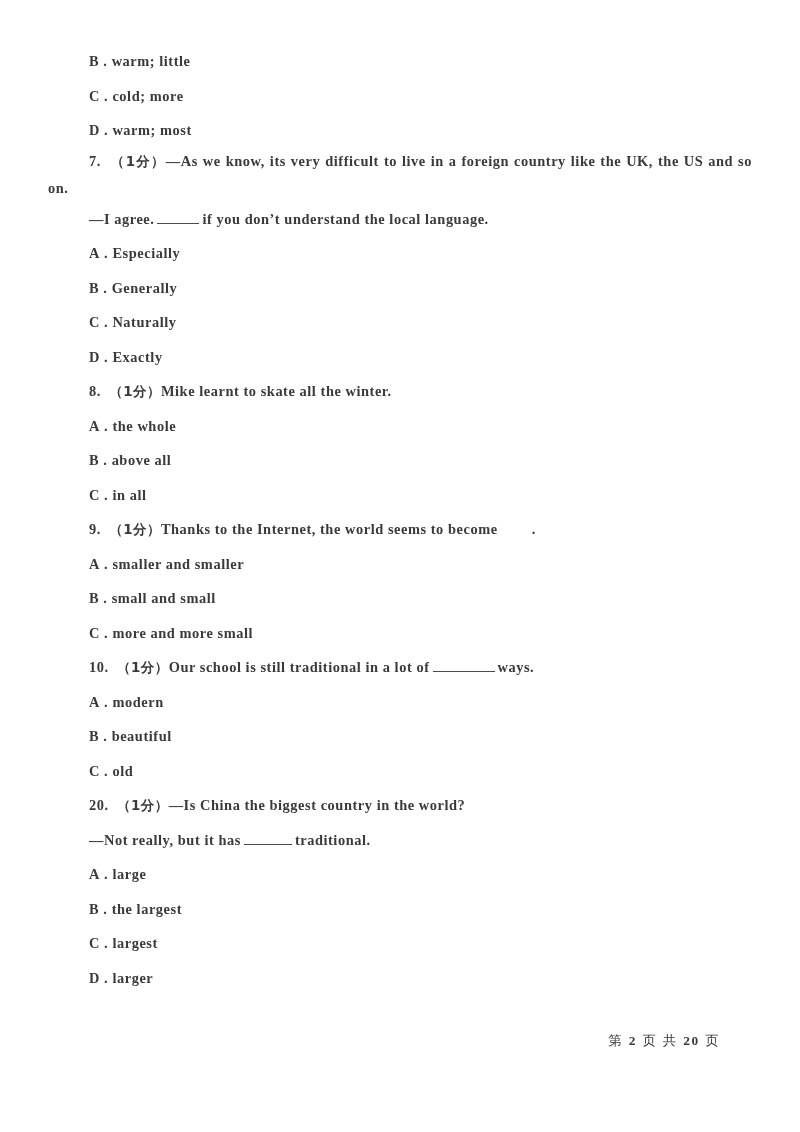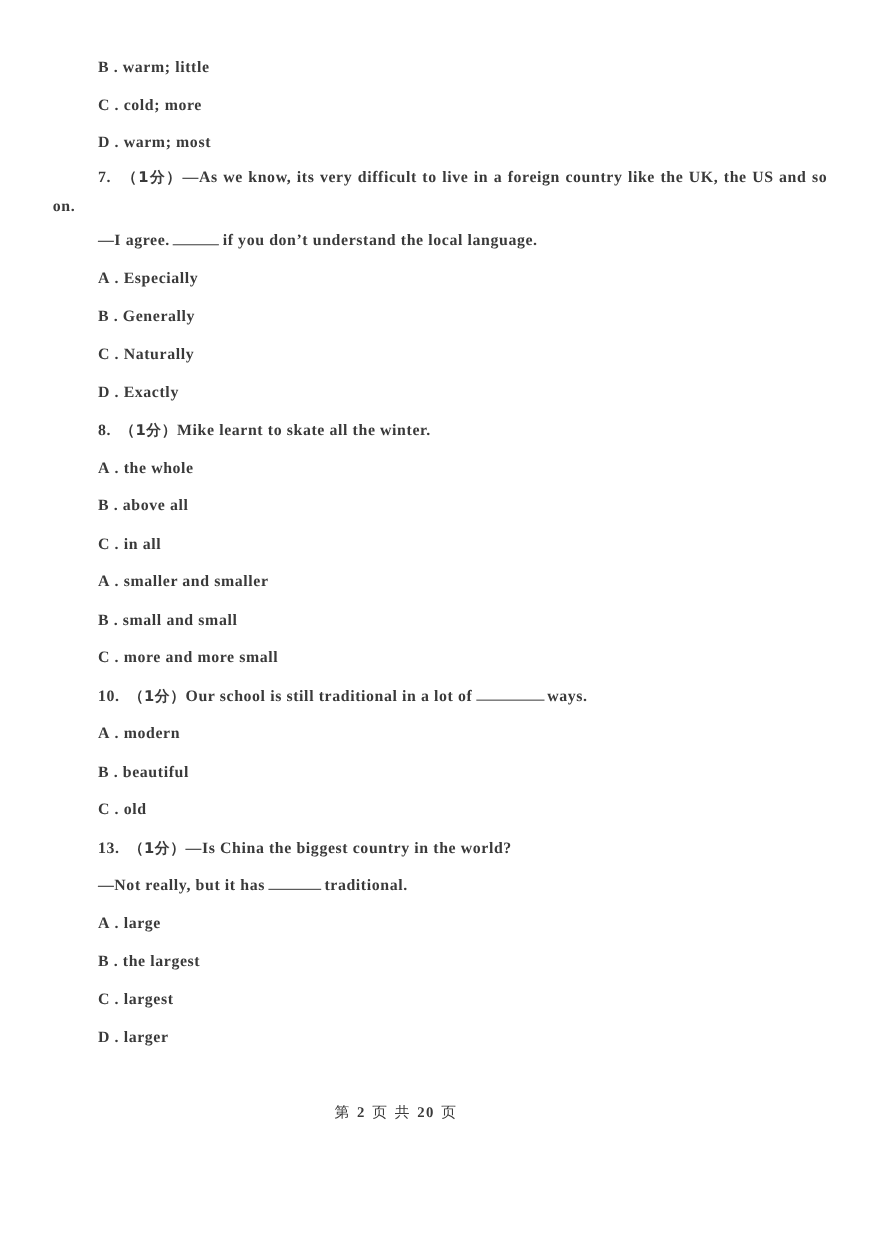--- a/index.html
+++ b/index.html
@@ -94,23 +94,23 @@
 
   
   .gap {
     display: inline-block;
   }
   .gap-m { width: 34px; }
 
   .footer {
     position: absolute;
     left: 0;
-    top: 1002px;
+    top: 1032px;
     width: 720px;
-    text-align: center;
+    text-align: right;
     font-size: 13.4px;
     letter-spacing: 1.4px;
     color: #3a3a3a;
     font-family: "DejaVu Sans", "Liberation Sans", sans-serif;
   }
   .footer .pg {
     font-family: "Liberation Serif", "DejaVu Serif", serif;
     font-weight: bold;
   }
 </style>
@@ -155,20 +155,23 @@
     <div class="line option">
       <span class="opt-letter">A</span><span>&nbsp;</span><span>.</span><span>&nbsp;</span><span>the whole</span>
     </div>
     <div class="line option">
       <span class="opt-letter">B</span><span>&nbsp;</span><span>.</span><span>&nbsp;</span><span>above all</span>
     </div>
     <div class="line option">
       <span class="opt-letter">C</span><span>&nbsp;</span><span>.</span><span>&nbsp;</span><span>in all</span>
     </div>
 
+    <div class="line question">
+      <span class="qnum">9.</span><span>&nbsp;&nbsp;</span><span class="cjk">（1分）</span><span>Thanks to the Internet, the world seems to become</span><span class="gap gap-m"></span><span>.</span>
+    </div>
     <div class="line option">
       <span class="opt-letter">A</span><span>&nbsp;</span><span>.</span><span>&nbsp;</span><span>smaller and smaller</span>
     </div>
     <div class="line option">
       <span class="opt-letter">B</span><span>&nbsp;</span><span>.</span><span>&nbsp;</span><span>small and small</span>
     </div>
     <div class="line option">
       <span class="opt-letter">C</span><span>&nbsp;</span><span>.</span><span>&nbsp;</span><span>more and more small</span>
     </div>
 
@@ -179,21 +182,21 @@
       <span class="opt-letter">A</span><span>&nbsp;</span><span>.</span><span>&nbsp;</span><span>modern</span>
     </div>
     <div class="line option">
       <span class="opt-letter">B</span><span>&nbsp;</span><span>.</span><span>&nbsp;</span><span>beautiful</span>
     </div>
     <div class="line option">
       <span class="opt-letter">C</span><span>&nbsp;</span><span>.</span><span>&nbsp;</span><span>old</span>
     </div>
 
     <div class="line question">
-      <span class="qnum">13.</span><span>&nbsp;&nbsp;</span><span class="cjk">（1分）</span><span>—Is China the biggest country in the world?</span>
+      <span class="qnum">20.</span><span>&nbsp;&nbsp;</span><span class="cjk">（1分）</span><span>—Is China the biggest country in the world?</span>
     </div>
     <div class="line question">
       <span>—Not really, but it has</span><span class="blank blank-m"></span><span>traditional.</span>
     </div>
     <div class="line option">
       <span class="opt-letter">A</span><span>&nbsp;</span><span>.</span><span>&nbsp;</span><span>large</span>
     </div>
     <div class="line option">
       <span class="opt-letter">B</span><span>&nbsp;</span><span>.</span><span>&nbsp;</span><span>the largest</span>
     </div>

